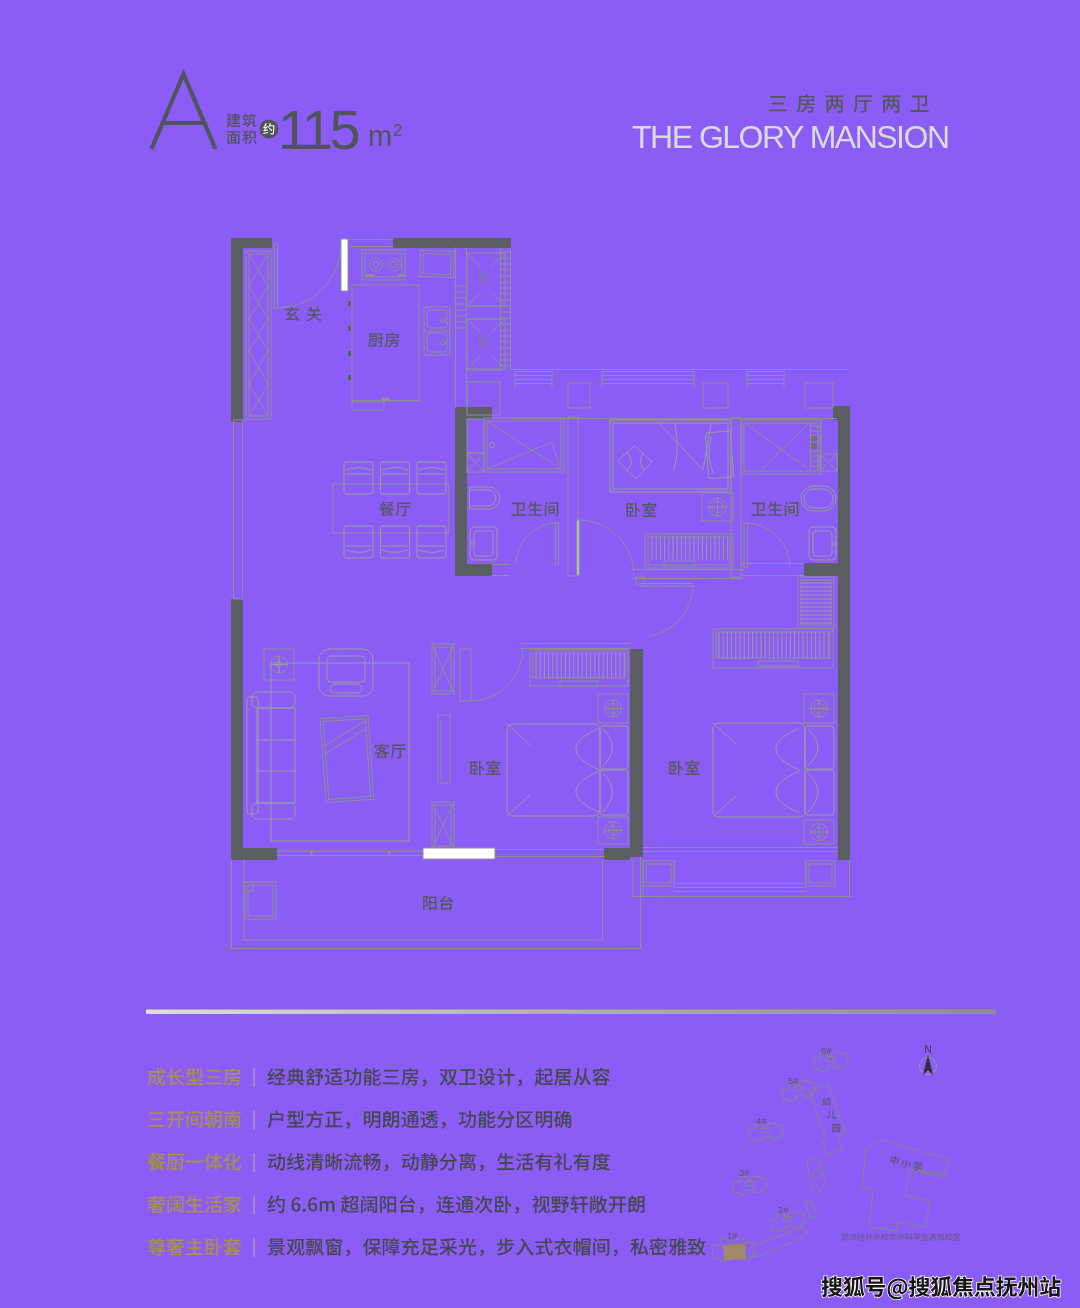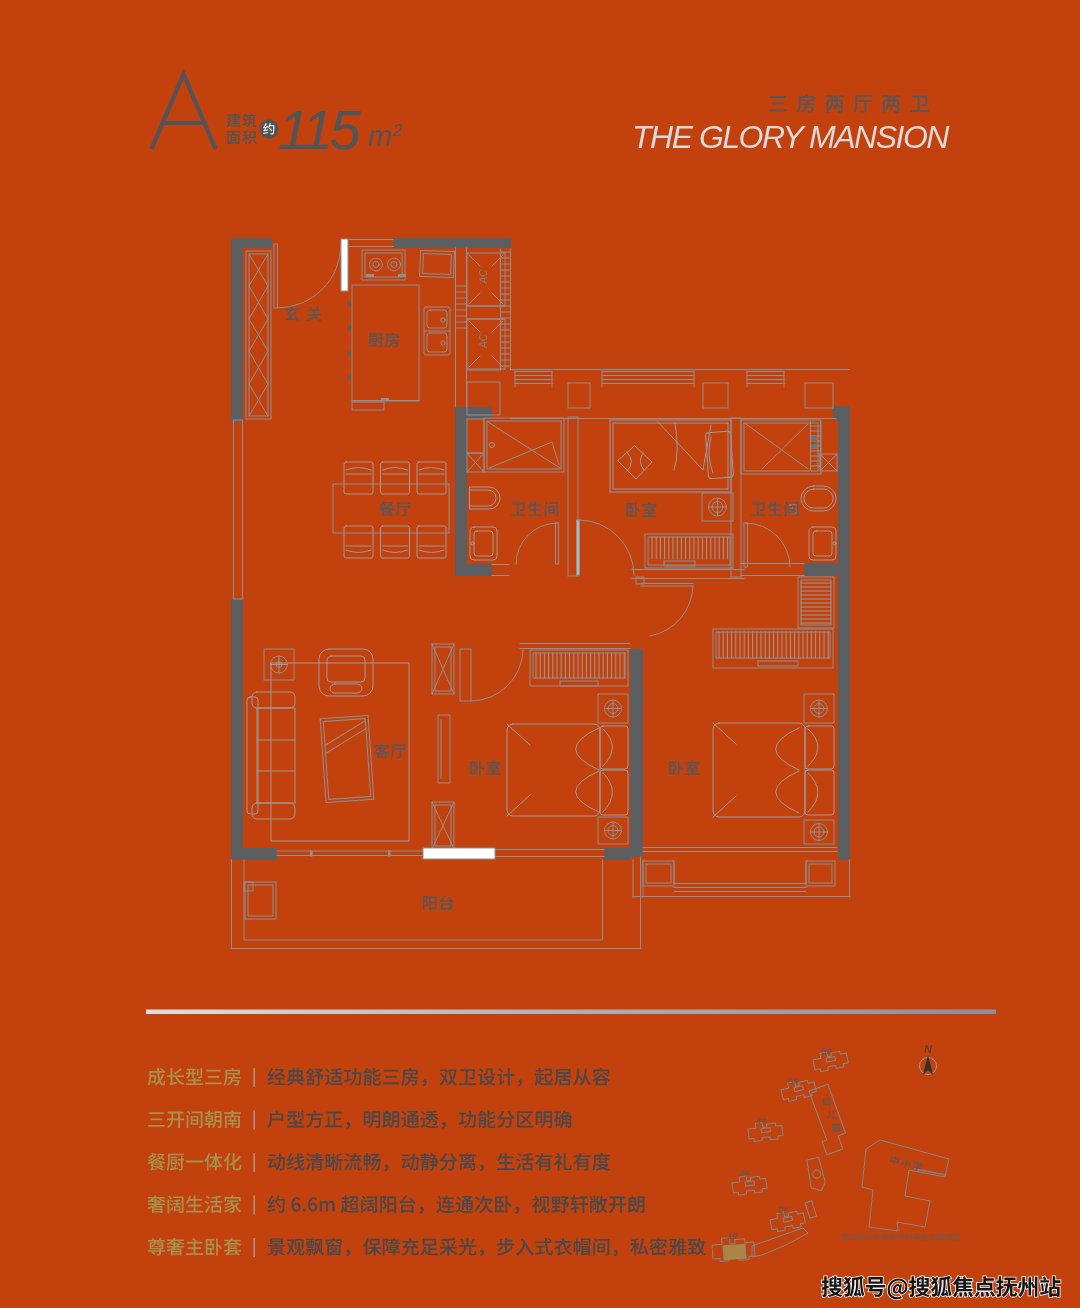--- a/index.html
+++ b/index.html
@@ -1,15 +1,15 @@
 <!DOCTYPE html>
 <html><head><meta charset="utf-8"><title>A 115</title>
 <style>
 html,body{margin:0;padding:0;background:#ffffff;}
-#page{position:relative;width:1080px;height:1308px;background:#c2410c;overflow:hidden;font-style:italic;}
+#page{position:relative;width:1080px;height:1308px;background:#8b5cf6;overflow:hidden;}
 svg{position:absolute;left:0;top:0;}
 text{font-family:"Liberation Sans", sans-serif;}
 </style></head>
 <body>
 <div id="page">
 <svg width="1080" height="1308" viewBox="0 0 1080 1308">
 <path d="M151.5,149 L183.5,74 L215.5,149 M162.5,123 H204" fill="none" stroke="#515458" stroke-width="4.2"></path>
 <path transform="translate(226.0,126.0)" fill="#515458" d="M5.9 -11.5V-10.3H8.6V-9.4H5V-8.3H8.6V-7.3H5.8V-6.2H8.6V-5.3H5.7V-4.2H8.6V-3.2H5.1V-2.1H8.6V-0.9H9.9V-2.1H14V-3.2H9.9V-4.2H13.5V-5.3H9.9V-6.2H13.3V-8.3H14.2V-9.4H13.3V-11.5H9.9V-12.7H8.6V-11.5ZM9.9 -8.3H12V-7.3H9.9ZM9.9 -9.4V-10.3H12V-9.4ZM1.4 -5.7C1.4 -5.9 1.8 -6.1 2.1 -6.2H3.7C3.5 -5.1 3.3 -4 3 -3.1C2.6 -3.7 2.3 -4.4 2.1 -5.2L1 -4.8C1.4 -3.6 1.8 -2.6 2.4 -1.9C1.9 -0.9 1.2 -0.2 0.5 0.3C0.8 0.5 1.3 1 1.5 1.3C2.2 0.7 2.8 0 3.3 -0.8C4.9 0.6 7 0.9 9.7 0.9H14C14 0.5 14.3 -0.1 14.5 -0.4C13.6 -0.3 10.4 -0.3 9.7 -0.3C7.3 -0.4 5.3 -0.7 3.9 -2C4.5 -3.4 4.9 -5.2 5.1 -7.3L4.3 -7.5L4.1 -7.5H3.1C3.8 -8.6 4.5 -10 5.2 -11.4L4.3 -12L3.8 -11.8H0.9V-10.5H3.3C2.8 -9.3 2.1 -8.1 1.8 -7.8C1.5 -7.3 1.1 -6.9 0.9 -6.8C1 -6.5 1.3 -6 1.4 -5.7Z M16.6 -2.1 16.9 -0.7C18.4 -1.1 20.4 -1.5 22.3 -2L22.1 -3.2L20.2 -2.8V-6.2H22.2V-7.5H16.9V-6.2H18.9V-2.5ZM22.8 -7.6V-4.3C22.8 -2.7 22.6 -1 20.3 0.2C20.6 0.4 21.1 1 21.3 1.2C23.7 -0.1 24.2 -2.3 24.2 -4.2C25 -3.4 25.8 -2.3 26.2 -1.6L27.1 -2.3V-0.9C27.1 0.1 27.2 0.4 27.5 0.7C27.7 0.9 28.1 1 28.4 1C28.6 1 29 1 29.2 1C29.5 1 29.8 0.9 30 0.8C30.2 0.7 30.4 0.6 30.5 0.3C30.6 0.1 30.6 -0.5 30.7 -1.1C30.3 -1.2 29.9 -1.4 29.6 -1.6C29.6 -1.1 29.6 -0.7 29.5 -0.6C29.5 -0.4 29.4 -0.3 29.4 -0.3C29.3 -0.2 29.2 -0.2 29.1 -0.2C29 -0.2 28.9 -0.2 28.8 -0.2C28.7 -0.2 28.6 -0.3 28.6 -0.3C28.5 -0.3 28.5 -0.6 28.5 -0.9V-7.6ZM24.2 -6.4H27.1V-2.6C26.7 -3.3 25.8 -4.3 25.1 -5L24.2 -4.4ZM18.9 -12.8C18.4 -11.1 17.5 -9.5 16.4 -8.5C16.8 -8.3 17.4 -7.9 17.6 -7.7C18.2 -8.3 18.7 -9.1 19.2 -9.9H19.9C20.2 -9.2 20.6 -8.4 20.7 -7.8L21.9 -8.3C21.8 -8.8 21.6 -9.4 21.3 -9.9H23.4V-11.1H19.8C20 -11.6 20.2 -12 20.3 -12.4ZM24.9 -12.7C24.5 -11.1 23.8 -9.6 22.8 -8.6C23.1 -8.4 23.7 -8 24 -7.8C24.5 -8.4 24.9 -9.1 25.3 -9.9H26.2C26.7 -9.3 27.2 -8.4 27.4 -7.9L28.7 -8.4C28.5 -8.8 28.1 -9.4 27.7 -9.9H30.2V-11.1H25.9C26 -11.5 26.1 -12 26.3 -12.4Z"></path>
 <path transform="translate(226.0,143.0)" fill="#515458" d="M6 -4.9H8.8V-3.4H6ZM6 -6V-7.4H8.8V-6ZM6 -2.3H8.8V-0.8H6ZM0.8 -11.7V-10.4H6.5C6.4 -9.8 6.3 -9.3 6.1 -8.7H1.5V1.3H2.9V0.5H12.1V1.3H13.5V-8.7H7.6L8.1 -10.4H14.2V-11.7ZM2.9 -0.8V-7.4H4.7V-0.8ZM12.1 -0.8H10.1V-7.4H12.1Z M27.3 -3C28 -1.7 28.8 0.1 29.1 1.2L30.5 0.6C30.2 -0.5 29.3 -2.2 28.5 -3.5ZM24.2 -3.4C23.8 -1.9 23.1 -0.5 22.1 0.4C22.5 0.6 23.1 1 23.3 1.2C24.3 0.2 25.2 -1.4 25.6 -3.1ZM24.6 -10.3H28.4V-6.1H24.6ZM23.2 -11.7V-4.8H29.8V-11.7ZM21.9 -12.6C20.6 -12 18.4 -11.6 16.5 -11.3C16.6 -11 16.8 -10.5 16.9 -10.2C17.6 -10.3 18.4 -10.4 19.2 -10.5V-8.4H16.6V-7.1H19C18.4 -5.5 17.4 -3.6 16.4 -2.6C16.6 -2.2 17 -1.7 17.1 -1.3C17.9 -2.1 18.6 -3.5 19.2 -4.9V1.3H20.6V-5.3C21.1 -4.6 21.7 -3.6 22 -3.1L22.8 -4.3C22.5 -4.7 21.1 -6.3 20.6 -6.8V-7.1H22.8V-8.4H20.6V-10.8C21.3 -11 22.1 -11.2 22.7 -11.4Z"></path>
 <circle cx="269" cy="129" r="9.5" fill="#515458"></circle>

